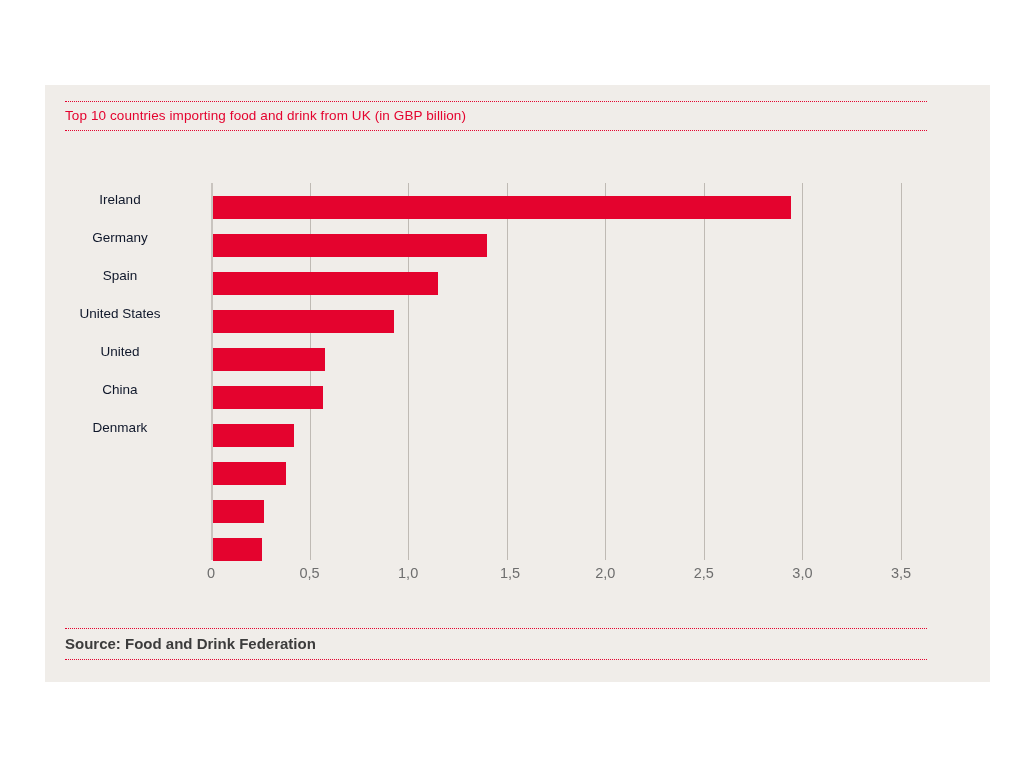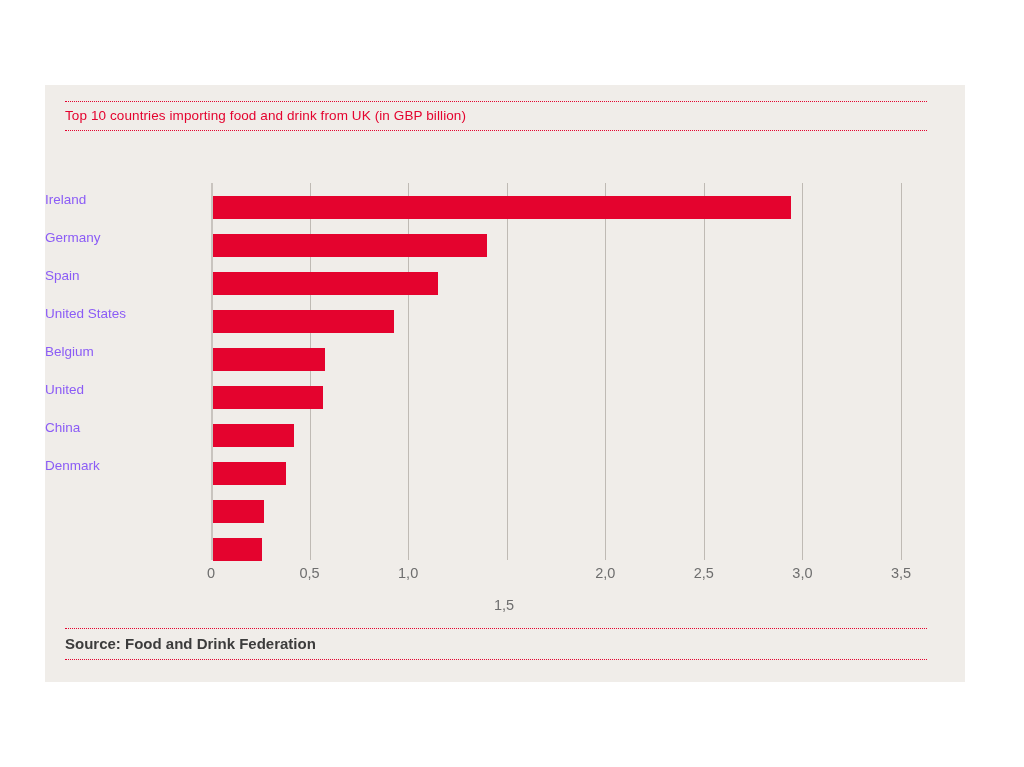--- a/index.html
+++ b/index.html
@@ -22,20 +22,21 @@
   }
 
   
   #panel {
     position: absolute;
     left: 45px;
     top: 85px;
     width: 920px;
     height: 597px;
     background: #F0EDE9;
+    padding-left: 25px;
   }
 
   
   #title-block {
     position: absolute;
     left: 20px;
     top: 16px;
     width: 862px;
     border-top: 1px dotted #E4032E;
     border-bottom: 1px dotted #E4032E;
@@ -77,24 +78,24 @@
   
   #ylabels {
     position: absolute;
     left: 0px;
     top: 8px;
     width: 160px;
   }
   .ylabel {
     height: 38px;
     line-height: 23px;
-    text-align: left;
+    text-align: center;
     padding-right: 10px;
     font-size: 13.5px;
-    color: #8b5cf6;
+    color: #0f172a;
     box-sizing: border-box;
   }
 
   
   #grid-area {
     position: absolute;
     left: 166px;
     top: 8px;
     width: 690px;
     height: 372px;
@@ -163,21 +164,20 @@
       <div id="chart-title">Top 10 countries importing food and drink from UK (in GBP billion)</div>
     </div>
 
     <div id="plot-wrap">
 
       <div id="ylabels">
           <div class="ylabel">Ireland</div>
           <div class="ylabel">Germany</div>
           <div class="ylabel">Spain</div>
           <div class="ylabel">United States</div>
-          <div class="ylabel">Belgium</div>
           <div class="ylabel">United</div>
           <div class="ylabel">China</div>
           <div class="ylabel">Denmark</div>
         </div>
 
       <div id="grid-area">
           <div class="gridline" style="left: 690px; background: rgb(191, 186, 180);"></div>
           <div class="gridline" style="left: 591.429px; background: rgb(191, 186, 180);"></div>
           <div class="gridline" style="left: 492.857px; background: rgb(191, 186, 180);"></div>
           <div class="gridline" style="left: 394.286px; background: rgb(191, 186, 180);"></div>
@@ -216,21 +216,21 @@
             <div class="bar-row">
               <div class="bar" title="Denmark: 0.25" style="width: 49.2857px; background: rgb(228, 3, 46);"></div>
             </div>
           </div>
       </div>
 
       <div id="xlabels">
           <div class="xlabel" style="left: 0px;">0</div>
           <div class="xlabel" style="left: 98.5714px; text-align: center;">0,5</div>
           <div class="xlabel" style="left: 197.143px;">1,0</div>
-          <div class="xlabel" style="left: 293px; margin-top: 32px;">1,5</div>
+          <div class="xlabel" style="left: 299px;">1,5</div>
           <div class="xlabel" style="left: 394.286px;">2,0</div>
           <div class="xlabel" style="left: 492.857px;">2,5</div>
           <div class="xlabel" style="left: 591.429px;">3,0</div>
           <div class="xlabel" style="left: 690px;">3,5</div>
         </div>
 
     </div>
 
     <div id="source-block">
       <div id="chart-source">Source: Food and Drink Federation</div>

